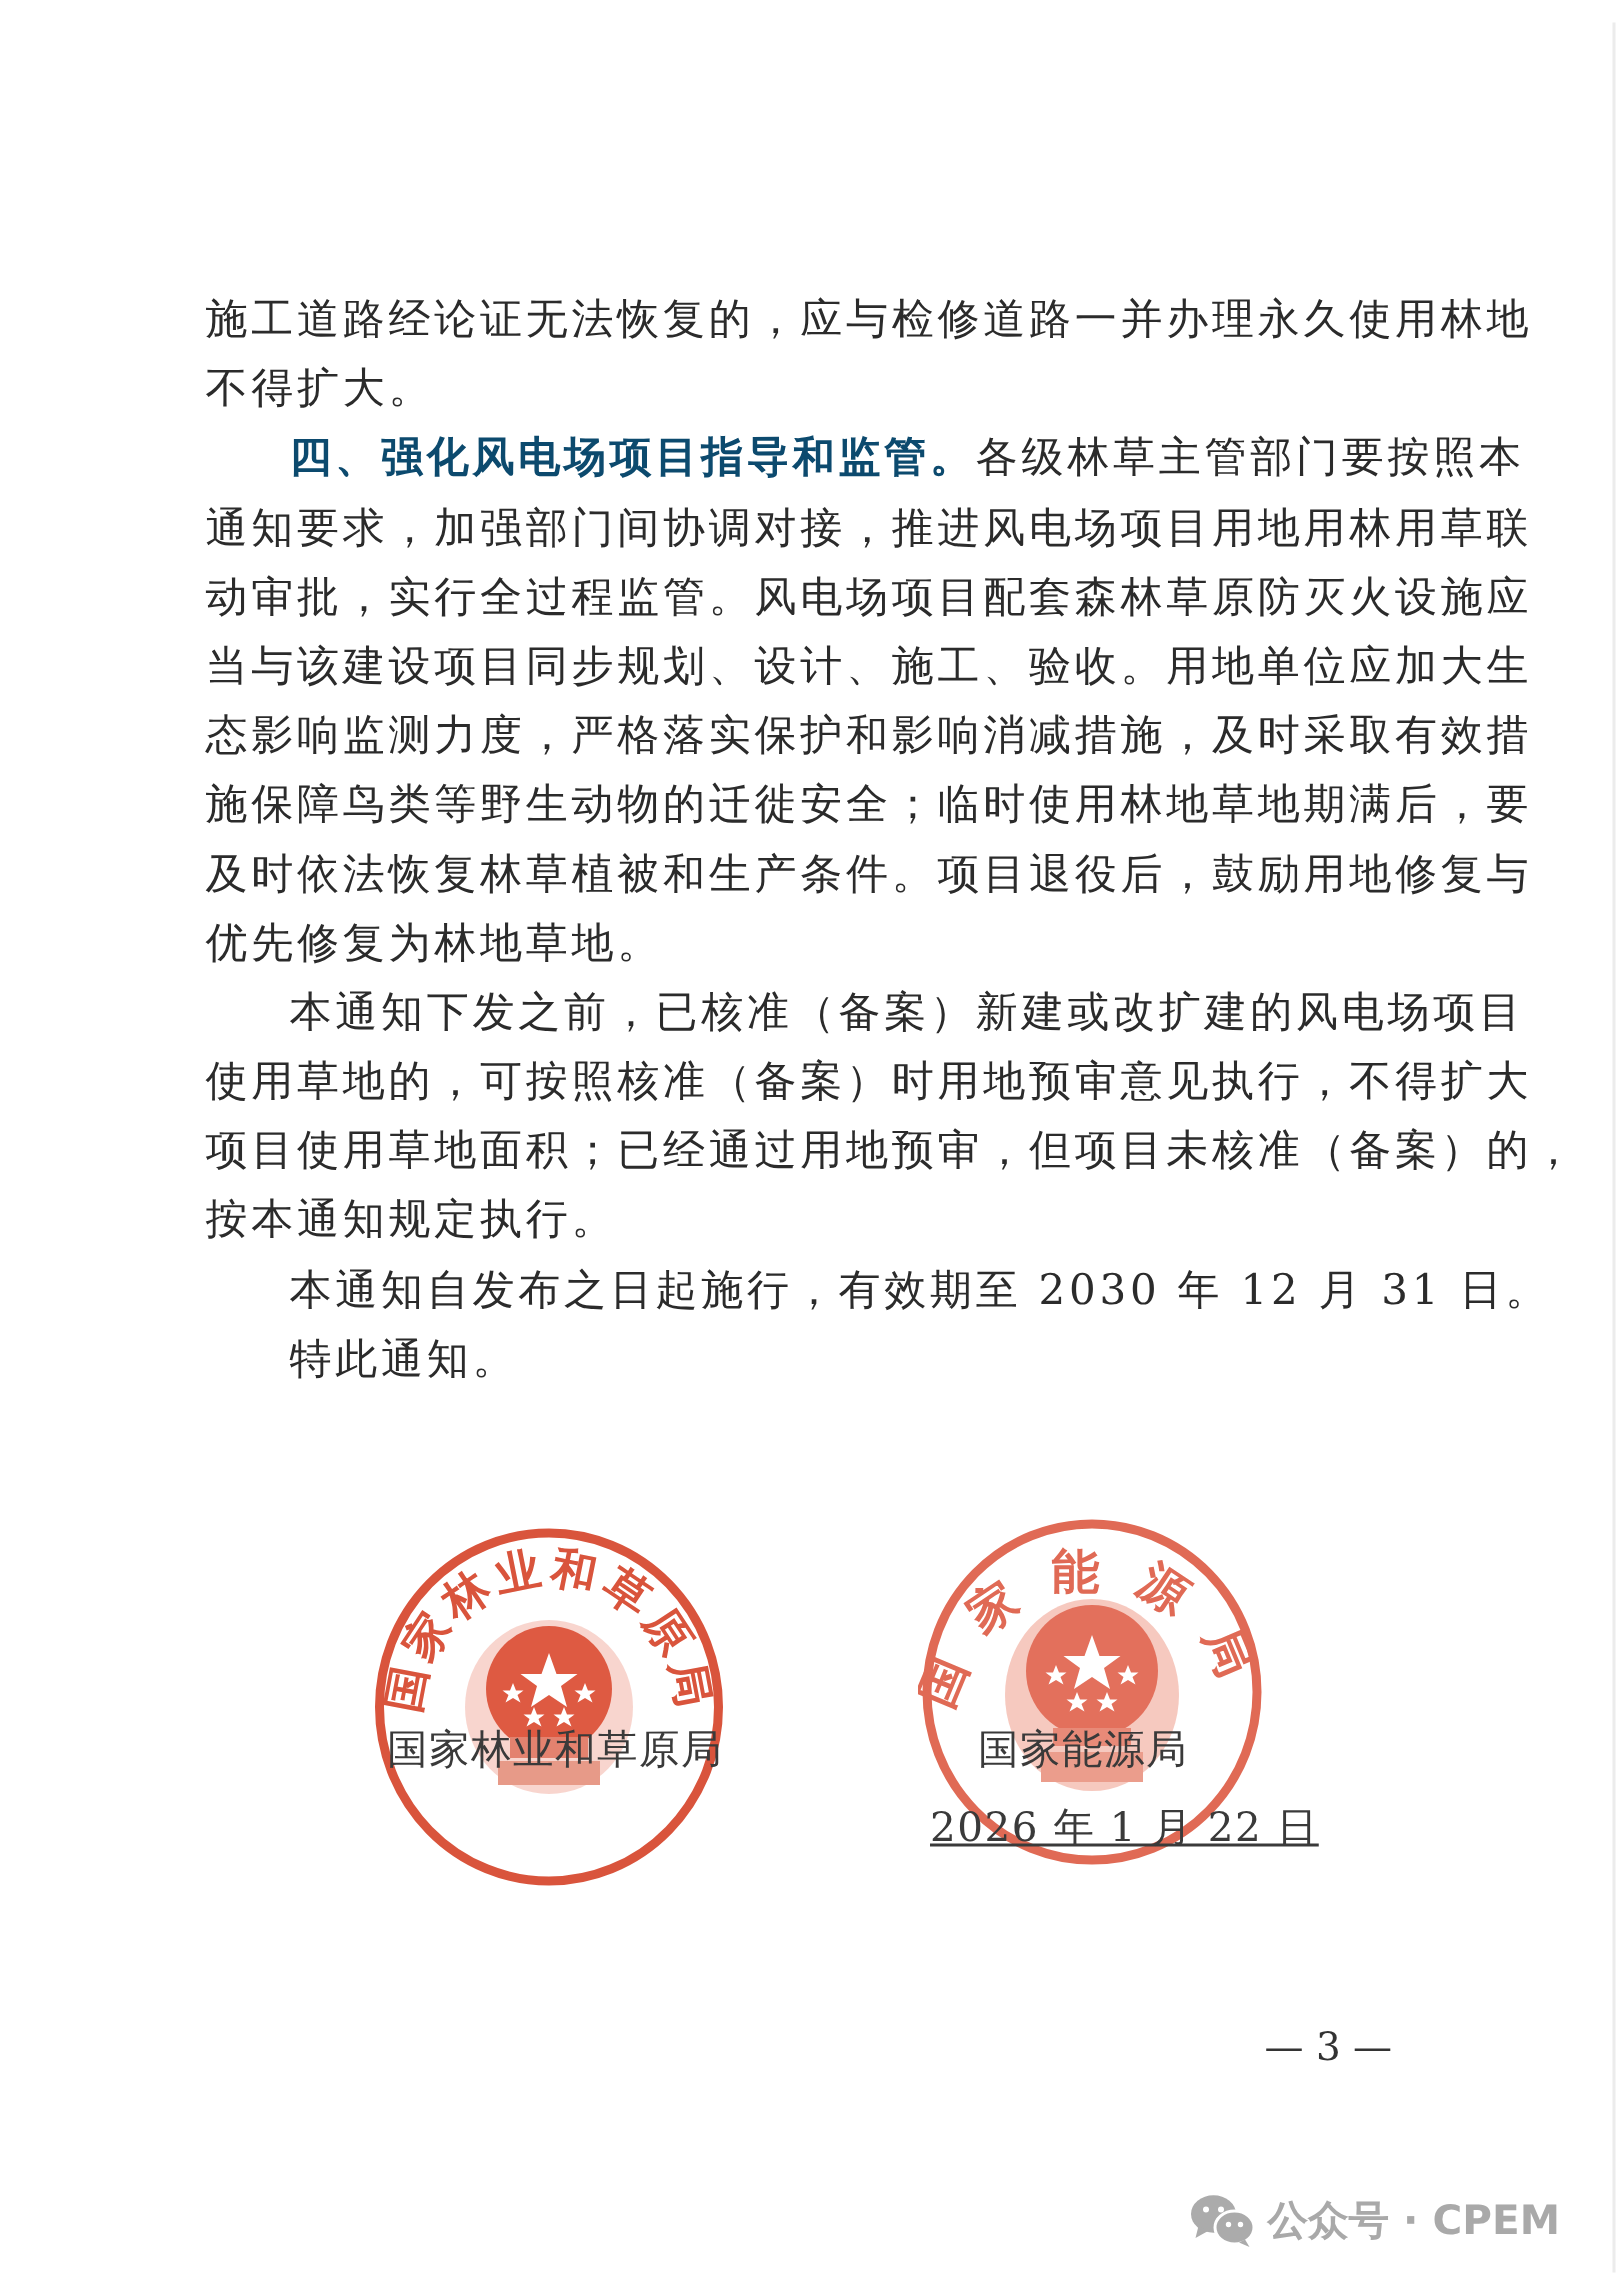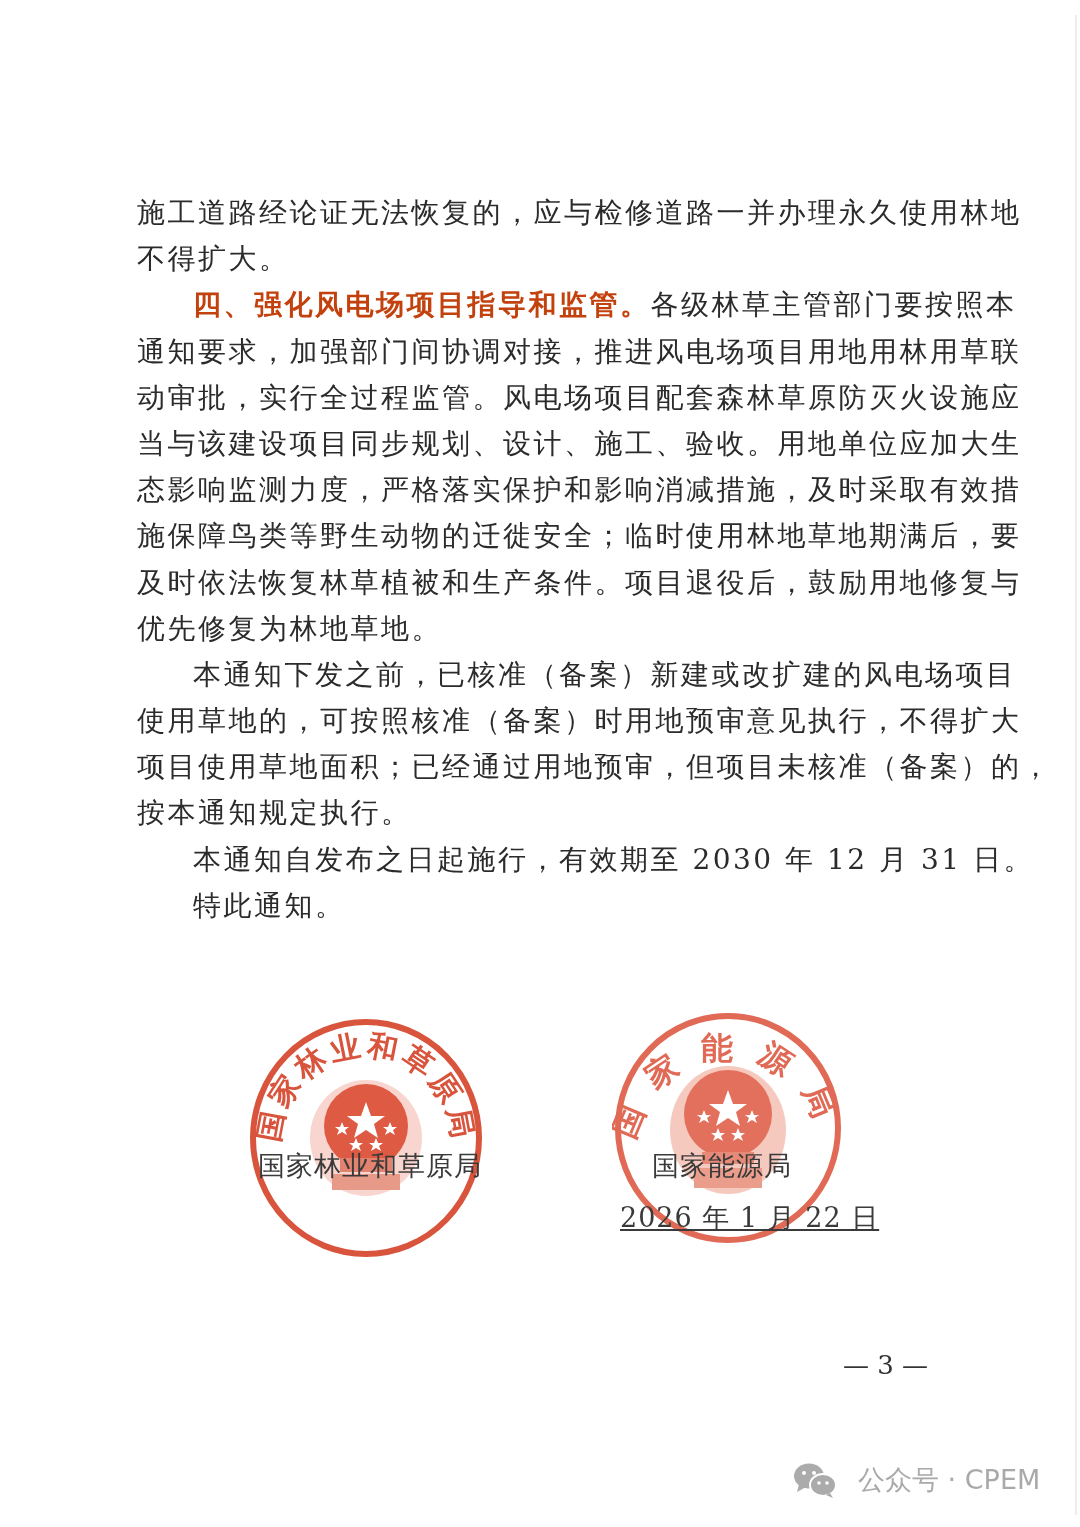--- a/index.html
+++ b/index.html
@@ -3,27 +3,27 @@
 <meta charset="utf-8">
 <style>
   html, body { margin:0; padding:0; background:#ffffff; }
   body { width:1080px; height:1527px; position:relative; overflow:hidden;
          font-family:"DejaVu Serif","Liberation Serif",serif; color:#2b2b2b; }
   .edge { position:absolute; left:1075px; top:15px; width:2px; height:1500px; background:#ececec; }
   .text { position:absolute; left:137px; width:800px; font-size:28px; line-height:46.2px; letter-spacing:2.5px; }
   .line { white-space:nowrap; height:46.2px; }
   .line.just { text-align:justify; text-align-last:justify; }
   .ind { padding-left:56px; }
-  .bold { font-family:"DejaVu Sans","Liberation Sans",sans-serif; font-weight:bold; color:#c2410c; }
+  .bold { font-family:"DejaVu Sans","Liberation Sans",sans-serif; font-weight:bold; color:#0c4a6e; }
   .seal { position:absolute; }
   .seal svg { display:block; }
   .sign { position:absolute; font-size:27px; color:#3a3a3a; white-space:nowrap; letter-spacing:1px; }
   .pageno { position:absolute; left:843px; top:1350px; font-size:26px; color:#333; white-space:nowrap; }
-  .wm { position:absolute; left:793px; top:1462px; display:flex; align-items:center; gap:21px;
-        color:#a9a9a9; font-family:"DejaVu Sans","Liberation Sans",sans-serif; font-size:27px; }
+  .wm { position:absolute; left:793px; top:1462px; display:flex; align-items:center; gap:8px;
+        color:#a9a9a9; font-family:"DejaVu Sans","Liberation Sans",sans-serif; font-size:27px;font-weight:bold; }
 </style>
 </head>
 <body>
 
 <div class="edge"></div>
 
 <div class="text" id="body-text" style="top:190px;">
     <div class="line just"><span>施工道路经论证无法恢复的，应与检修道路一并办理永久使用林地</span></div>
     <div class="line"><span>不得扩大。</span></div>
     <div class="line just ind"><span class="bold">四、强化风电场项目指导和监管。</span><span>各级林草主管部门要按照本</span></div>

